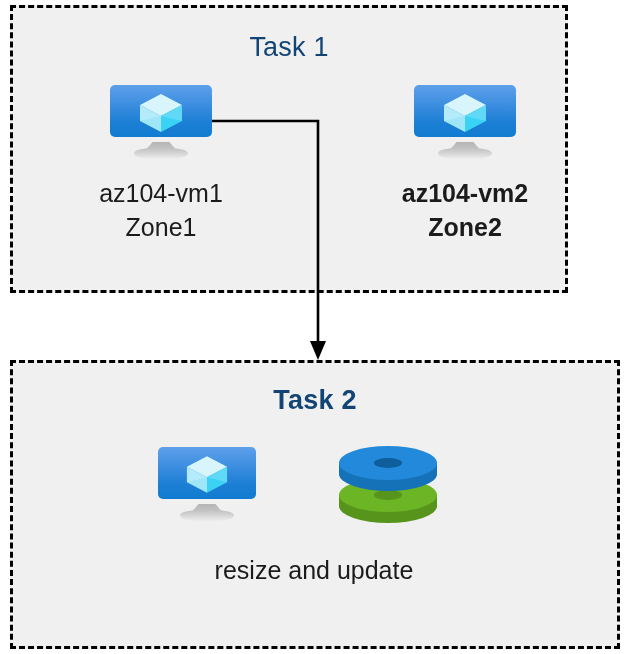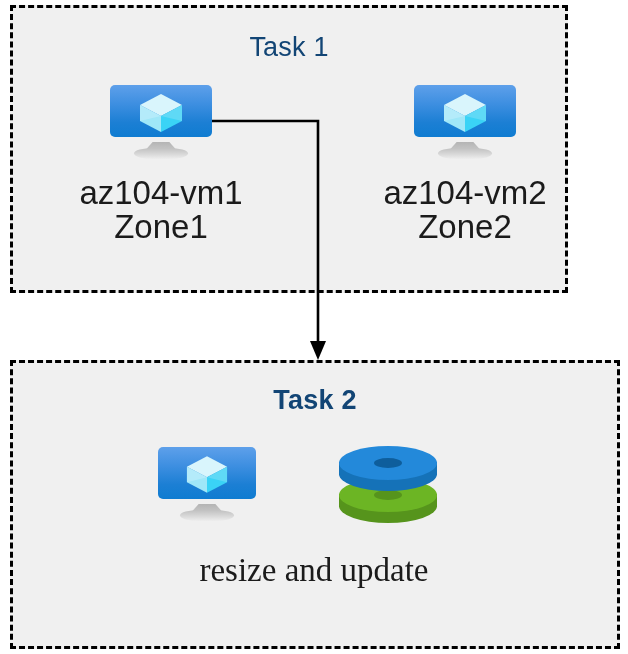--- a/index.html
+++ b/index.html
@@ -94,21 +94,21 @@
     height: 12px;
     background: linear-gradient(180deg, #b4b4b4 0%, #cfcfcf 100%);
     clip-path: polygon(28% 0%, 72% 0%, 100% 100%, 0% 100%);
   }
 
   
   .node-label {
     position: absolute;
     text-align: center;
     color: #1b1b1b;
-    font-size: 33px;
+    font-size: 25px;
     line-height: 34px;
     white-space: pre-line;
   }
 
   
   #connector {
     position: absolute;
     left: 0;
     top: 0;
     width: 628px;
@@ -152,21 +152,21 @@
       <polygon points="23,1 44,12 23,23 2,12" fill="#d9f5fc"></polygon>
       <polygon points="2,12 23,23 23,39 2,28" fill="#9fe7f8"></polygon>
       <polygon points="44,12 23,23 23,39 44,28" fill="#3ad3f6"></polygon>
       <polygon points="2,12 23,23 2,28" fill="#c4eefb" opacity="0.55"></polygon>
       <polygon points="44,12 23,23 44,28" fill="#8fe0f7" opacity="0.45"></polygon>
     </svg>
     <div class="vm-flare"></div>
     <div class="vm-base"></div>
   </div>
 
-  <div class="node-label" style="left:365px; top:176px; width:200px;">az104-vm2
+  <div class="node-label" style="left:365px; top:176px; width:200px;font-weight:bold;">az104-vm2
 Zone2</div>
 
   <svg id="connector" viewBox="0 0 628 654">
     <polyline points="212,121 318,121 318,346" fill="none" stroke="#000000" stroke-width="2.6"></polyline>
     <polygon points="318,360 310,341 326,341" fill="#000000"></polygon>
   </svg>
 
   <div class="task-box" id="task2-box">
     <div class="task-title" id="task2-title">Task 2</div>
   </div>
@@ -190,15 +190,15 @@
     <rect x="3" y="50" width="98" height="13" fill="#56941c"></rect>
     <ellipse cx="52" cy="51" rx="49" ry="17" fill="#6cb524"></ellipse>
     <ellipse cx="52" cy="51" rx="14" ry="5" fill="#56941c"></ellipse>
 
     <ellipse cx="52" cy="30" rx="49" ry="17" fill="#1572b8"></ellipse>
     <rect x="3" y="18" width="98" height="13" fill="#1572b8"></rect>
     <ellipse cx="52" cy="19" rx="49" ry="17" fill="#2389da"></ellipse>
     <ellipse cx="52" cy="19" rx="14" ry="5" fill="#0e5e9c"></ellipse>
   </svg>
 
-  <div class="node-label" style="left:114px; top:553px; width:400px;font-family:Liberation Serif, serif;">resize and update</div>
+  <div class="node-label" style="left:114px; top:553px; width:400px;">resize and update</div>
 
 </div>
 
 </body></html>

